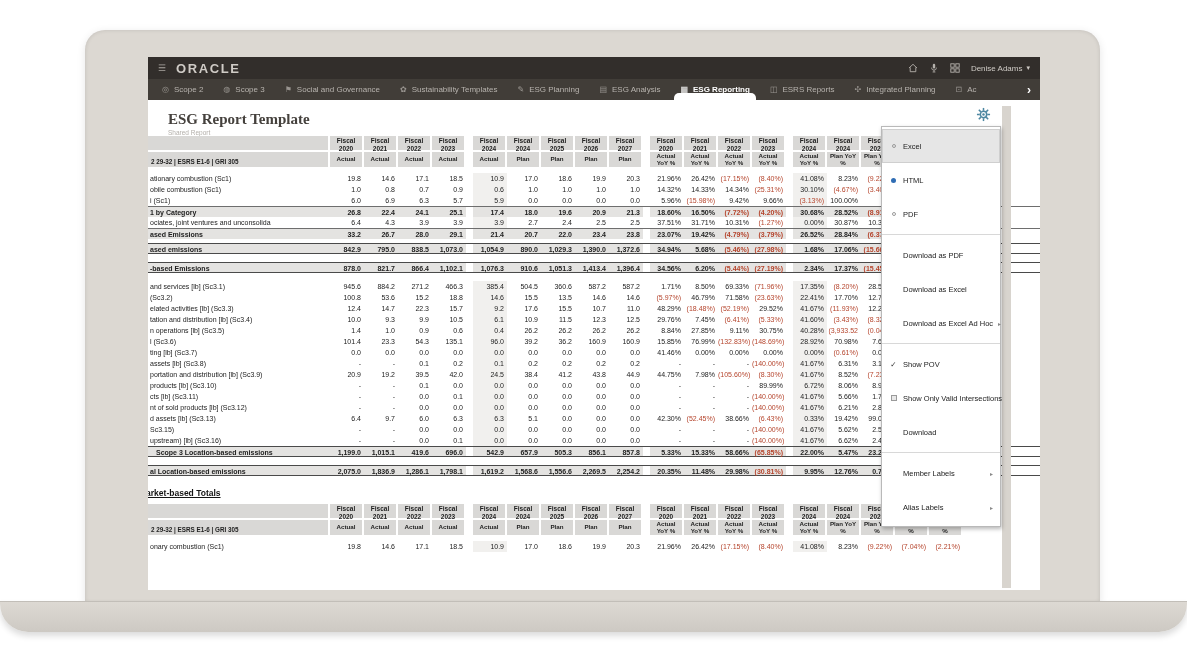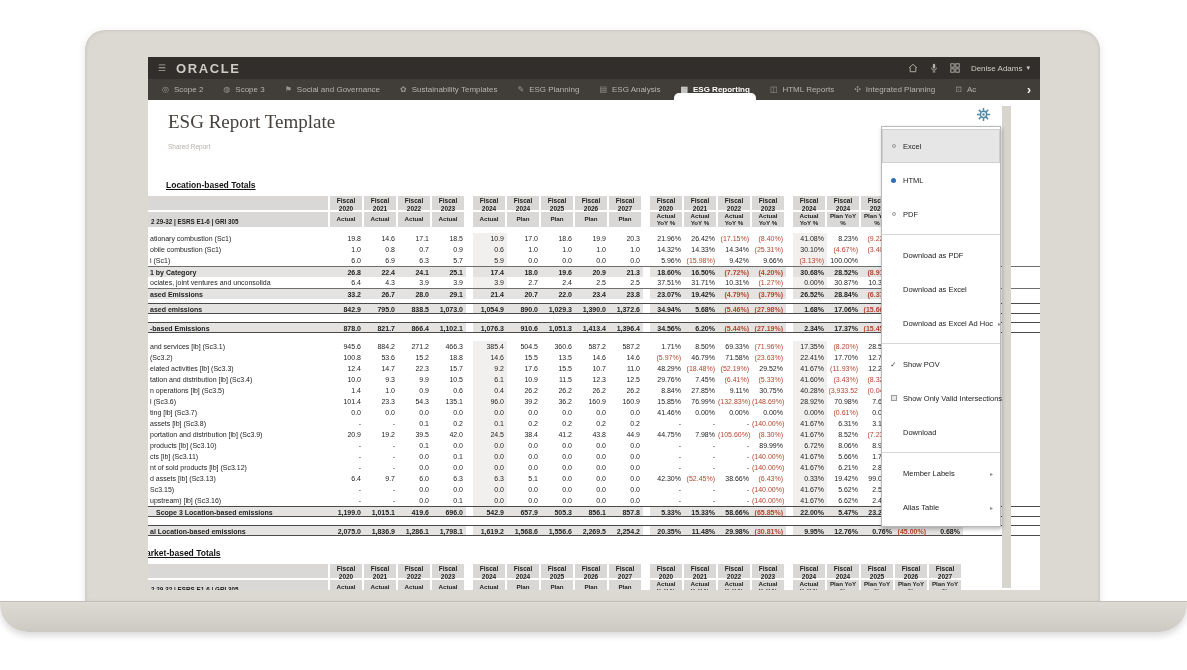--- a/index.html
+++ b/index.html
@@ -38,22 +38,22 @@
   .tab .ticon { font-size:8px; opacity:.75; }
   .tab.active { color:#ffffff; font-weight:bold; }
   .tab.active::after { content:""; position:absolute; left:4px; right:4px; bottom:0;
                        height:7px; background:#fff; border-radius:5px 5px 0 0; }
   .tab.partial { overflow:hidden; max-width:42px; }
   .more-tabs { margin-left:auto; color:#fff; font-size:12px; font-weight:bold;
                padding:0 9px; cursor:pointer; }
 
   
   .content { position:relative; height:490px; background:#fff; overflow:hidden; }
-  .page-title { font-family:"Liberation Serif", serif; font-weight:normal;
-                font-size:19px; color:#45413d; margin:11px 0 10px 20px; }
+  .page-title { font-family:"Liberation Serif", serif; font-weight:bold;
+                font-size:15px; color:#45413d; margin:11px 0 1px 20px; }
   .page-sub { font-size:6.5px; color:#b3afaa; margin-left:20px; }
 
   .sec-title { font-size:8.5px; font-weight:bold; text-decoration:underline;
                color:#141414; margin:0 0 6px 18px; white-space:nowrap; }
   .sec-title.clipped { margin-left:-9px; }
 
   
   .grid { font-size:7px; color:#222; }
   .hdr { display:flex; margin-bottom:6px; }
   .corner { width:182px; flex:0 0 182px; background:#d9d8d6; border-right:2px solid #fff; }
@@ -166,39 +166,38 @@
       <div class="tab">
         <span class="ticon">▤</span>
         <span>ESG Analysis</span>
       </div>
       <div class="tab active">
         <span class="ticon">▦</span>
         <span>ESG Reporting</span>
       </div>
       <div class="tab">
         <span class="ticon">◫</span>
-        <span>HTML Reports</span>
+        <span>ESRS Reports</span>
       </div>
       <div class="tab">
         <span class="ticon">✣</span>
         <span>Integrated Planning</span>
       </div>
       <div class="tab partial">
         <span class="ticon">⊡</span>
         <span>Ac</span>
       </div>
       <span class="more-tabs">›</span>
   </div>
 
   <div class="content">
     <div class="page-title">ESG Report Template</div>
     <div class="page-sub">Shared Report</div>
 
     <div id="report-root">
-        <div class="sec-title" style="margin-top: 30px;">Location-based Totals</div>
         <div class="grid">
           <div class="hdr">
             <div class="corner">
               <div class="c-top"></div>
               <div class="c-bot">2 29-32 | ESRS E1-6 | GRI 305</div>
             </div>
             <div class="hcol">
               <div class="hyear">Fiscal 2020</div>
               <div class="hsub">Actual</div>
             </div>
@@ -1061,19 +1060,19 @@
           <span>Download</span>
         </div>
         <div class="msep"></div>
         <div class="mi">
           <span class="mark"></span>
           <span>Member Labels</span>
           <span class="sub-arrow">▸</span>
         </div>
         <div class="mi">
           <span class="mark"></span>
-          <span>Alias Table</span>
+          <span>Alias Labels</span>
           <span class="sub-arrow">▸</span>
         </div>
       </div>
     <div class="vscroll"></div>
   </div>
 </div>
 
 </body></html>

